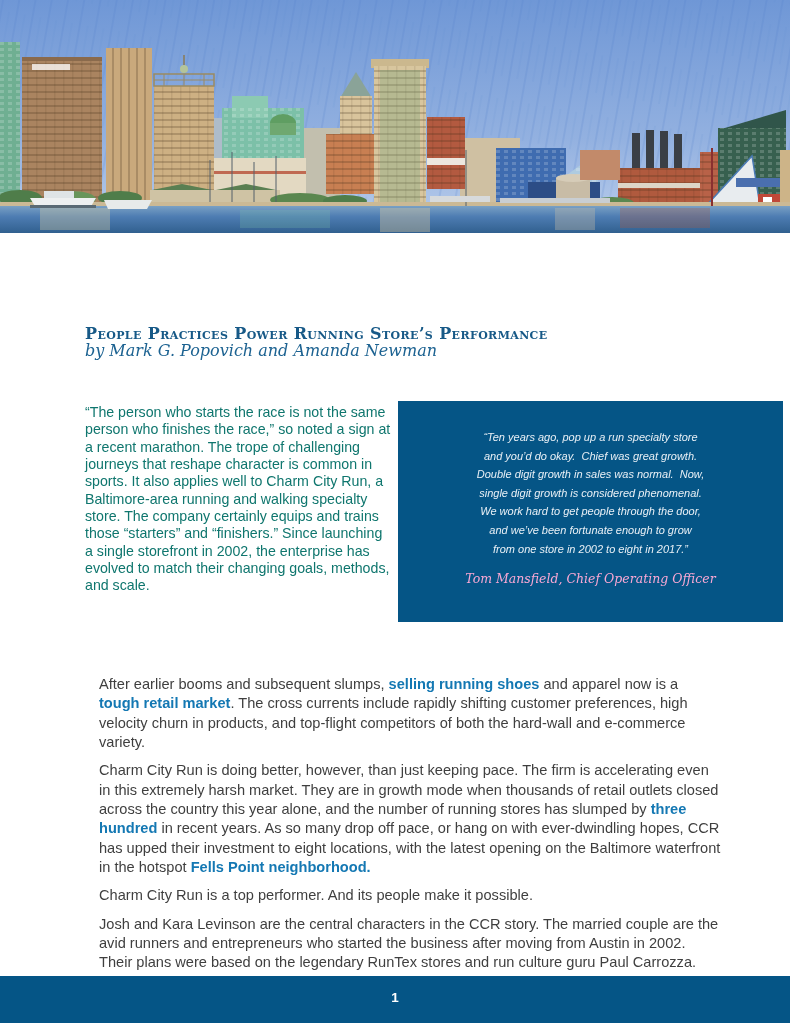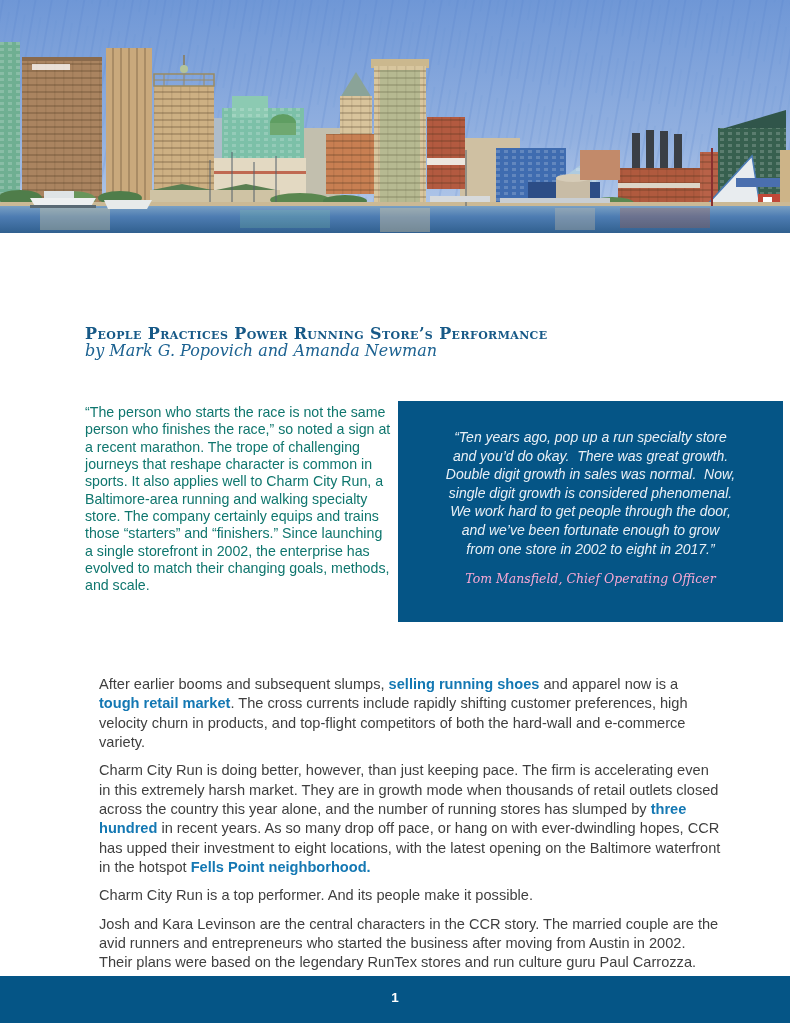--- a/index.html
+++ b/index.html
@@ -28,21 +28,21 @@
   .intro{
     position:absolute;left:85px;top:404px;width:309px;
     font-size:14.2px;line-height:17.35px;color:#0f766e;
   }
   .pullquote{
     position:absolute;left:398px;top:401px;width:385px;height:221px;
     box-sizing:border-box;background:#055586;padding:27px 28px 0;
     text-align:center;
   }
   .pq-line{
-    font-style:italic;font-size:14px;line-height:18.6px;color:#e9f0f6;
+    font-style:italic;font-size:11px;line-height:18.6px;color:#e9f0f6;
     white-space:pre-wrap;
   }
   .pq-attr{
     margin-top:13px;
     font-family:"DejaVu Serif","Liberation Serif",serif;
     font-style:italic;font-size:12.5px;color:#f9a8d4;
   }
   .body-copy{position:absolute;left:99px;top:636px;width:623px;margin-top:39px;}
   .body-copy p{
     margin:0 0 9px 0;font-size:14.6px;line-height:19.35px;color:#3f3f3f;
@@ -224,21 +224,21 @@
   <h2 class="subtitle">People Practices Power Running Store’s Performance</h2>
   <div class="byline">
     <div>by Mark G. Popovich and Amanda Newman</div>
   </div>
 
   <div class="intro">“The person who starts the race is not the same person who finishes the race,” so noted a sign at a recent marathon. The trope of challenging journeys that reshape character is common in sports. It also applies well to Charm City Run, a Baltimore-area running and walking specialty store. The company certainly equips and trains those “starters” and “finishers.” Since launching a single storefront in 2002, the enterprise has evolved to match their changing goals, methods, and scale.</div>
 
   <aside class="pullquote">
     <div id="pq-lines">
         <div class="pq-line">“Ten years ago, pop up a run specialty store</div>
-        <div class="pq-line">and you’d do okay.  There was great growth.</div>
+        <div class="pq-line">and you’d do okay.  Chief was great growth.</div>
         <div class="pq-line">Double digit growth in sales was normal.  Now,</div>
         <div class="pq-line">single digit growth is considered phenomenal.</div>
         <div class="pq-line">We work hard to get people through the door,</div>
         <div class="pq-line">and we’ve been fortunate enough to grow</div>
         <div class="pq-line">from one store in 2002 to eight in 2017.”</div>
       </div>
     <div class="pq-attr">Tom Mansfield, Chief Operating Officer</div>
   </aside>
 
   <div class="body-copy" id="body-paragraphs">

